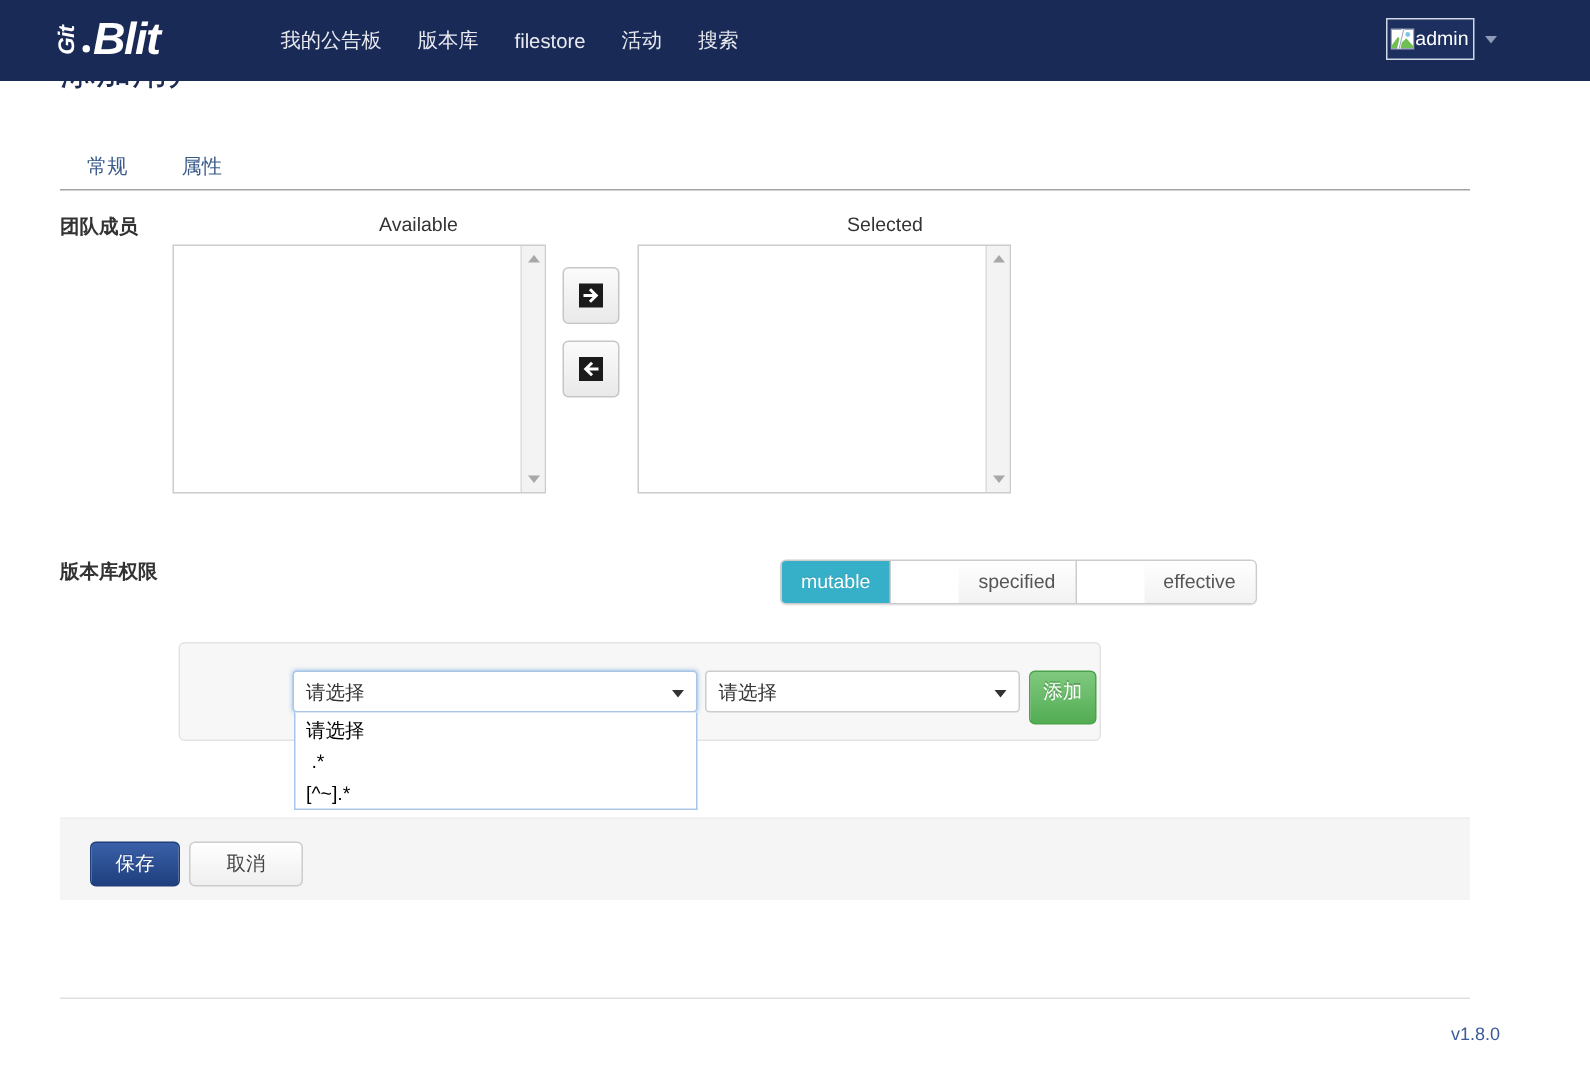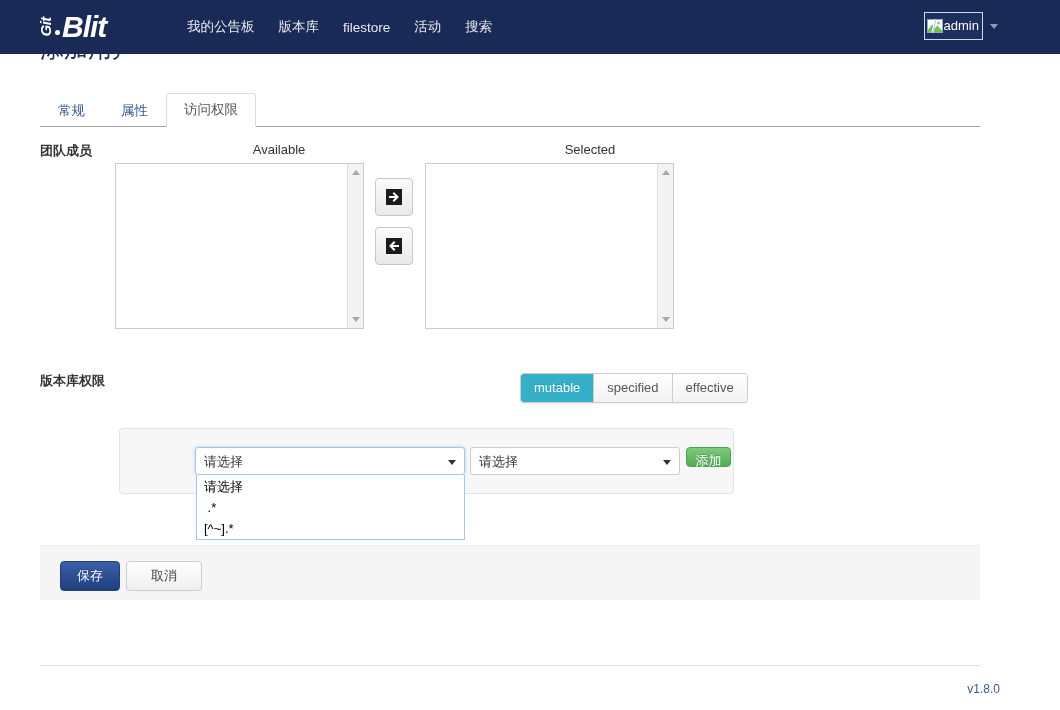--- a/index.html
+++ b/index.html
@@ -228,20 +228,21 @@
   }
   #seg-control {
     position: absolute;
     left: 480px; top: 5px;
     display: flex;
     border: 1px solid #cccccc;
     border-radius: 4px;
     overflow: hidden;
     background: #ffffff;
     box-shadow: 0 1px 1px rgba(0,0,0,.06);
+    gap: 45px;
   }
   .seg {
     font-size: 13px;
     padding: 6px 13px;
     color: #555555;
     background: linear-gradient(#ffffff, #f2f2f2);
     border-right: 1px solid #cccccc;
     cursor: pointer;
     line-height: 16px;
   }
@@ -288,21 +289,21 @@
     position: absolute;
     right: 8px; top: 12px;
     width: 0; height: 0;
     border-left: 4px solid transparent;
     border-right: 4px solid transparent;
     border-top: 5px solid #333333;
   }
   #add-button {
     position: absolute;
     left: 646px; top: 447px;
-    width: 45px; height: 20px;
+    width: 45px; height: 36px;
     border: 1px solid #4aa34a;
     border-radius: 4px;
     background: linear-gradient(#7fc97f, #53ad53);
     color: #ffffff;
     font-size: 13px;
     text-align: center;
     line-height: 26px;
     cursor: pointer;
     text-shadow: 0 -1px 0 rgba(0,0,0,.2);
   }
@@ -419,21 +420,20 @@
   </div>
 </div>
 
 <div id="page">
 
   <h1 id="page-title">添加用户</h1>
 
   <div id="tabs">
     <a class="tab" href="#">常规</a>
     <a class="tab" href="#">属性</a>
-    <a class="tab active" href="#">访问权限</a>
   </div>
 
   <div id="team-section">
     <div id="team-label">团队成员</div>
 
     <div class="pal-heading" id="avail-heading">Available</div>
     <div class="pal-heading" id="sel-heading">Selected</div>
 
     <div class="listbox" id="avail-list">
       <div class="lb-scroll">

